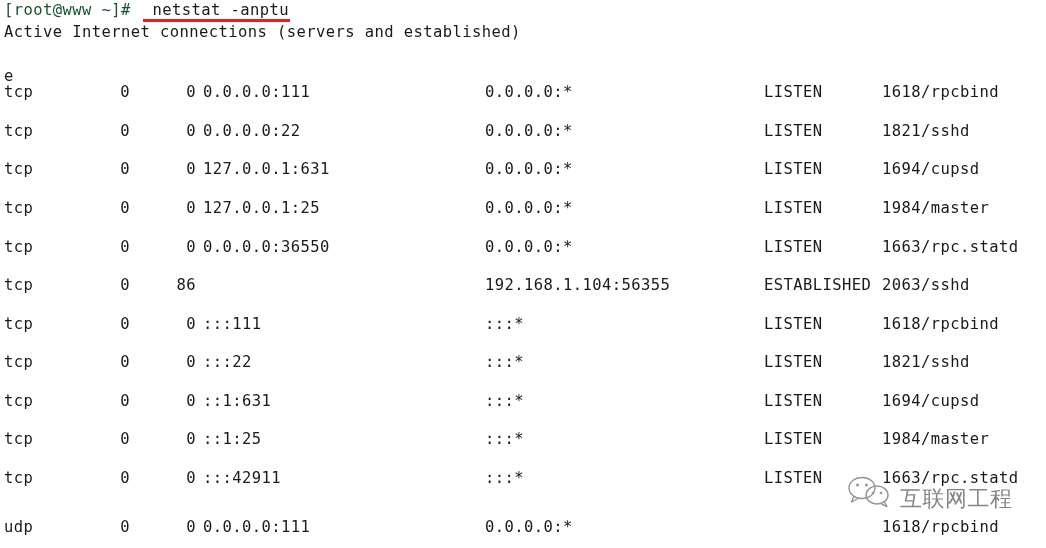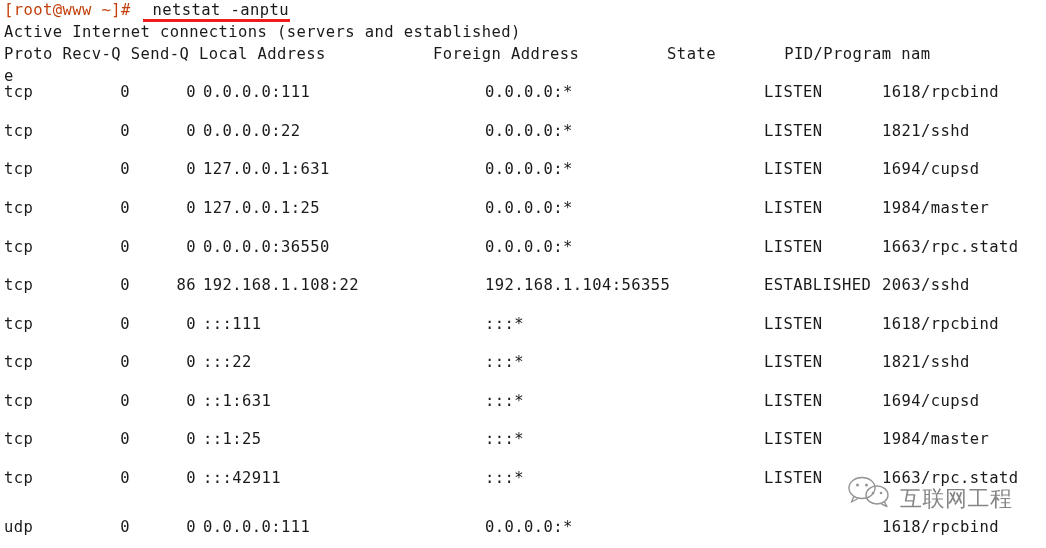--- a/index.html
+++ b/index.html
@@ -36,21 +36,21 @@
     color: #1a1a1a;
   }
 
   
   .hdr-line { left: 4px; }
   #line-prompt    { top: 3px;  }
   #line-active    { top: 25px; }
   #line-columns   { top: 47px; }
   #line-colwrap   { top: 69px; }
 
-  .prompt-user { color: #c2410c; }
+  .prompt-user { color: #14532d; }
   .prompt-cmd  { color: #1a1a1a; margin-left: 12px; }
 
   
   #cmd-underline {
     position: absolute;
     left: 143px;
     top: 19px;
     width: 147px;
     height: 3px;
     background: #f01c1c;
@@ -101,21 +101,20 @@
 </head>
 <body>
 
 <div id="terminal">
 
   <div class="cell hdr-line" id="line-prompt"><span class="prompt-user">[root@www ~]# </span><span class="prompt-cmd">netstat -anptu</span></div>
   <div id="cmd-underline"></div>
 
   <div class="cell hdr-line" id="line-active">Active Internet connections (servers and established)</div>
 
-  <div class="cell hdr-line" id="line-columns">Proto Recv-Q Send-Q Local Address           Foreign Address         State       PID/Program nam</div>
   <div class="cell hdr-line" id="line-colwrap">e</div>
 
   <div class="row" style="top:85px">
     <span class="cell col-proto">tcp</span>
     <span class="cell col-recvq">0</span>
     <span class="cell col-sendq">0</span>
     <span class="cell col-local">0.0.0.0:111</span>
     <span class="cell col-foreign">0.0.0.0:*</span>
     <span class="cell col-state">LISTEN</span>
     <span class="cell col-pid">1618/rpcbind</span>
@@ -158,21 +157,20 @@
     <span class="cell col-local">0.0.0.0:36550</span>
     <span class="cell col-foreign">0.0.0.0:*</span>
     <span class="cell col-state">LISTEN</span>
     <span class="cell col-pid">1663/rpc.statd</span>
   </div>
 
   <div class="row" style="top:278px">
     <span class="cell col-proto">tcp</span>
     <span class="cell col-recvq">0</span>
     <span class="cell col-sendq">86</span>
-    <span class="cell col-local">192.168.1.108:22</span>
     <span class="cell col-foreign">192.168.1.104:56355</span>
     <span class="cell col-state">ESTABLISHED</span>
     <span class="cell col-pid">2063/sshd</span>
   </div>
 
   <div class="row" style="top:317px">
     <span class="cell col-proto">tcp</span>
     <span class="cell col-recvq">0</span>
     <span class="cell col-sendq">0</span>
     <span class="cell col-local">:::111</span>

